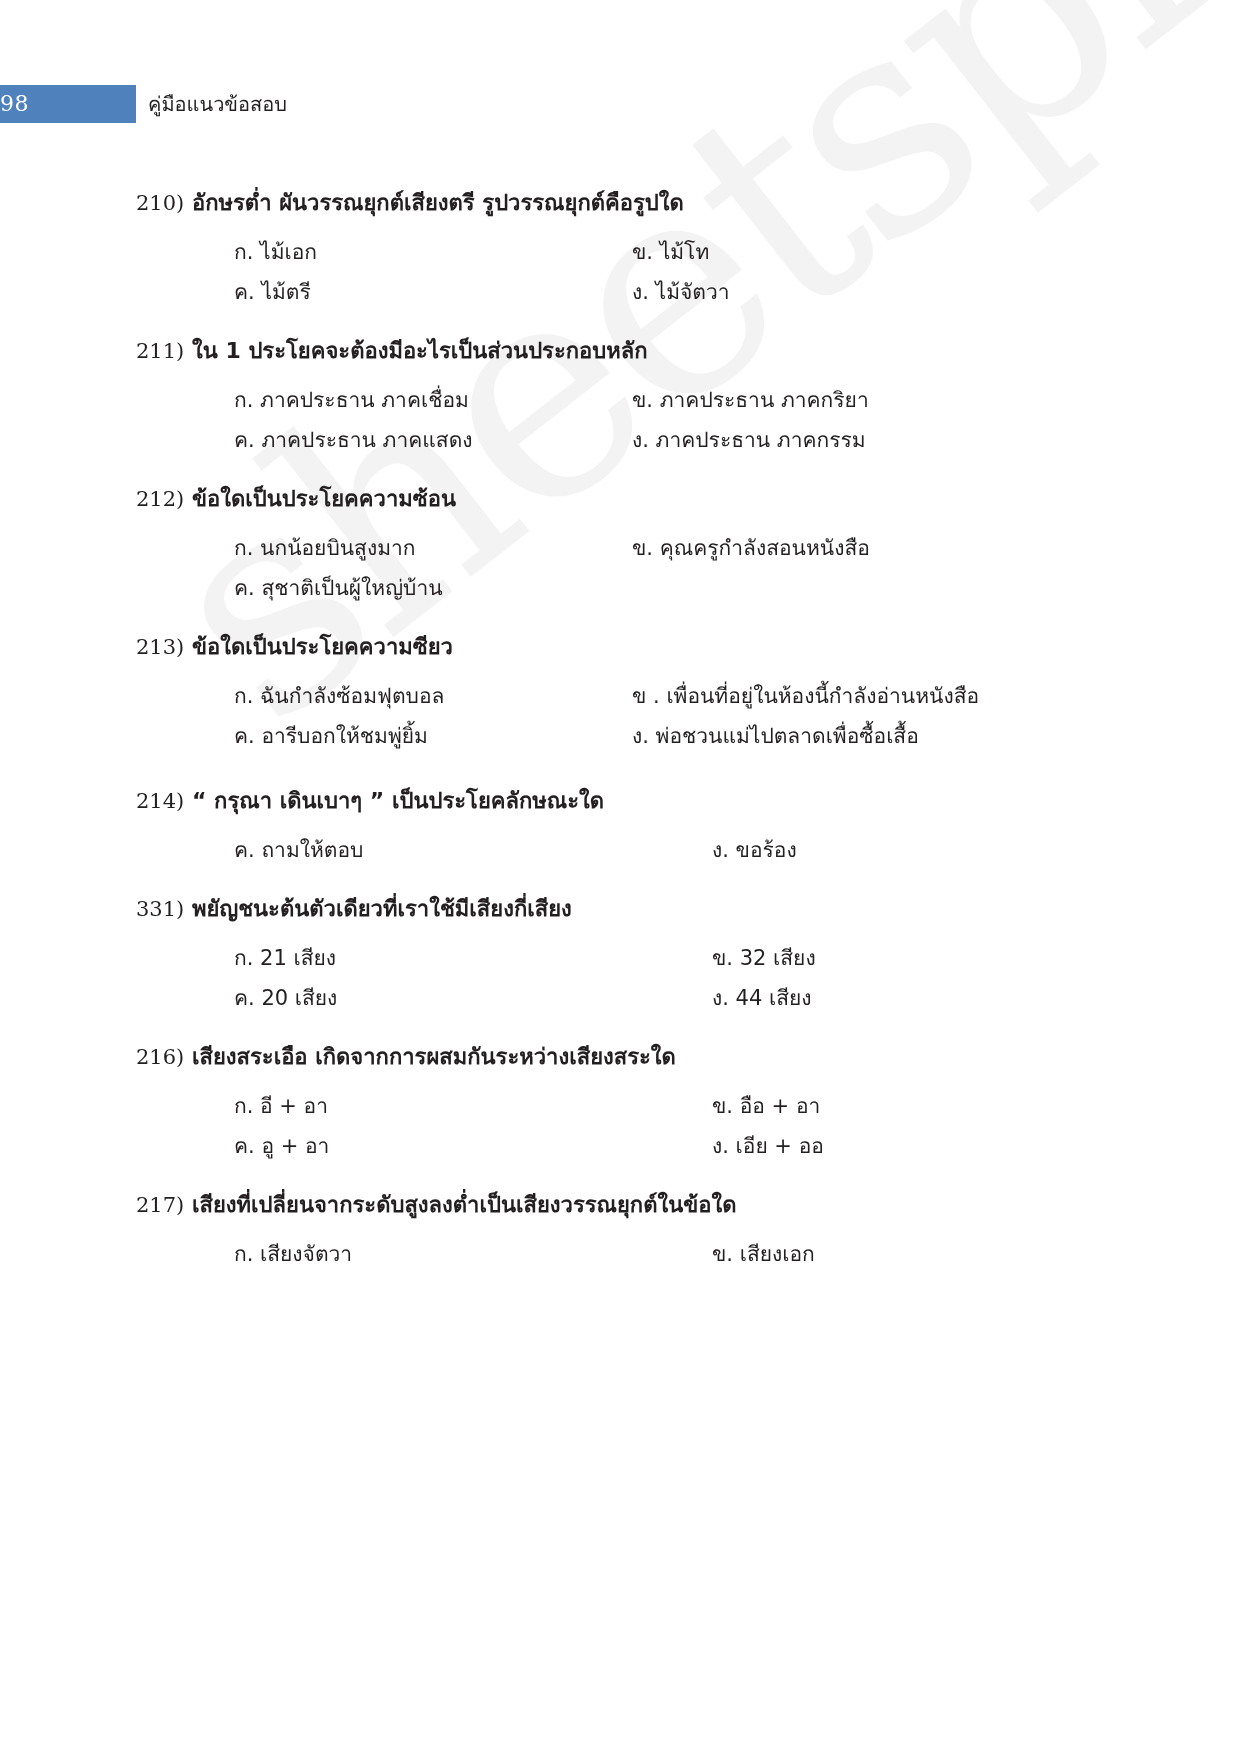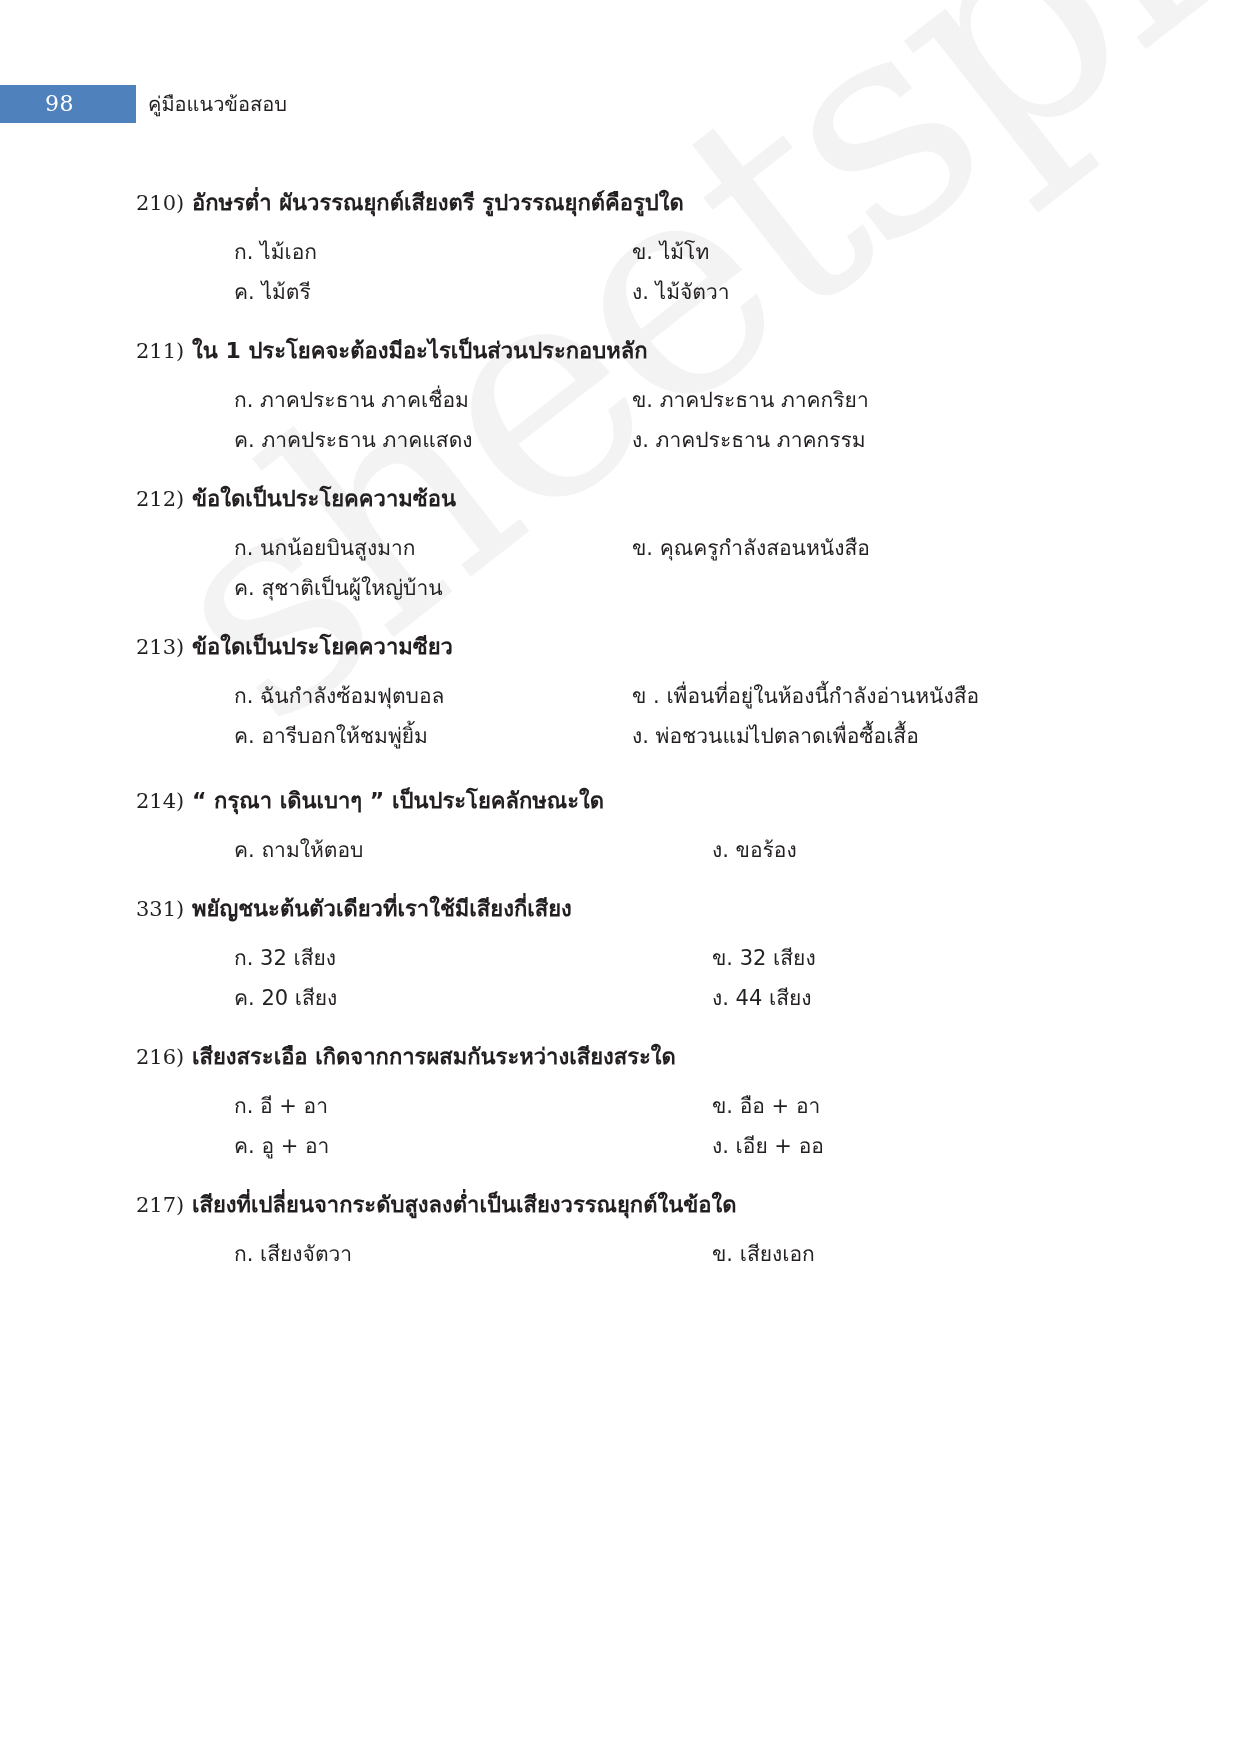--- a/index.html
+++ b/index.html
@@ -50,21 +50,21 @@
     z-index: 2;
   }
   .page-number-box {
     position: absolute;
     left: 0;
     top: 0;
     width: 136px;
     height: 38px;
     background: #4f81bd;
     box-sizing: border-box;
-    text-align: center;
+    text-align: left;
     padding-right: 17px;
   }
   .page-number-box .num {
     display: inline-block;
     color: #ffffff;
     font-family: "DejaVu Serif", "Liberation Serif", serif;
     font-size: 22px;
     line-height: 38px;
     letter-spacing: 0.5px;
   }
@@ -253,21 +253,21 @@
 
   <div class="spacer-10"></div>
 
   <div class="question-block wide">
     <div class="question-line">
       <div class="q-number">331)</div>
       <div class="q-text">พยัญชนะต้นตัวเดียวที่เราใช้มีเสียงกี่เสียง</div>
     </div>
     <div class="options">
       <div class="option-row">
-        <div class="opt opt-left">ก. 32 เสียง</div>
+        <div class="opt opt-left">ก. 21 เสียง</div>
         <div class="opt opt-right">ข. 32 เสียง</div>
       </div>
       <div class="option-row">
         <div class="opt opt-left">ค. 20 เสียง</div>
         <div class="opt opt-right">ง. 44 เสียง</div>
       </div>
     </div>
   </div>
 
   <div class="spacer-10"></div>

